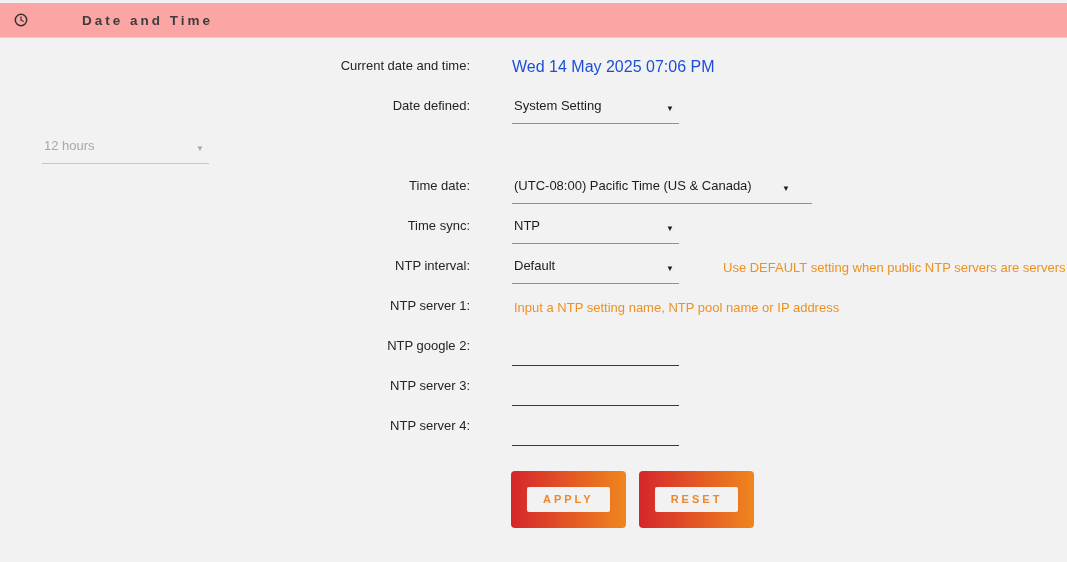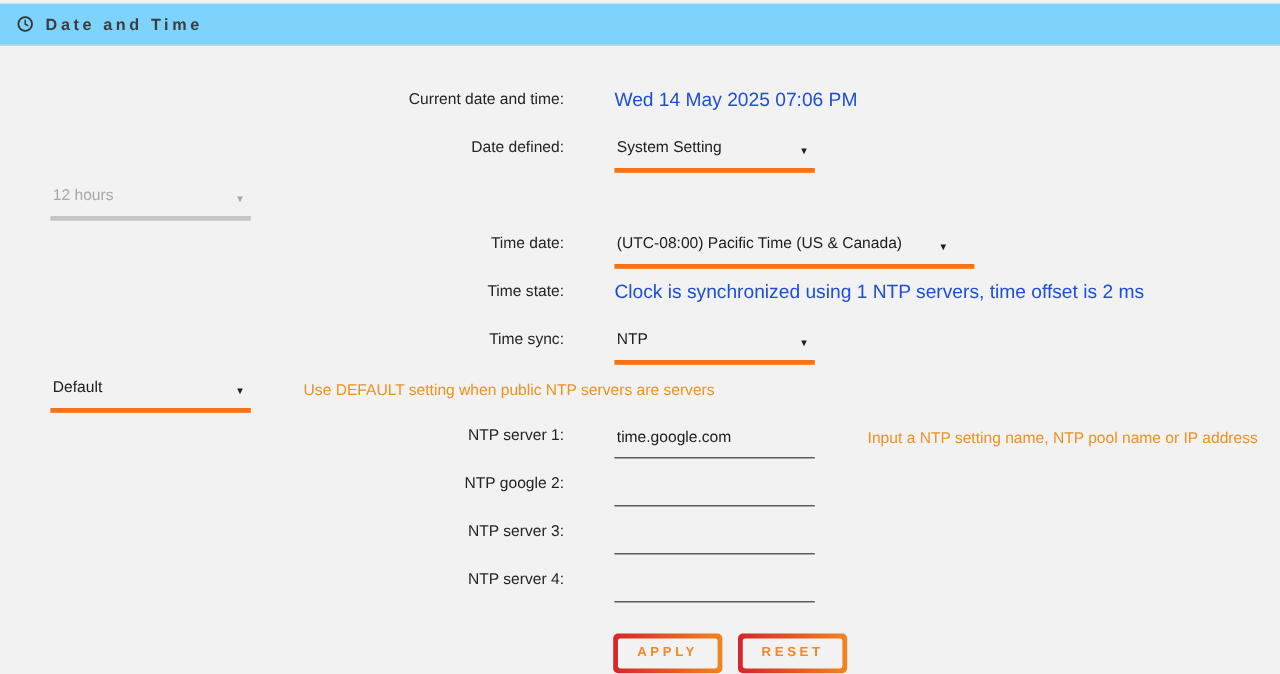--- a/index.html
+++ b/index.html
@@ -7,56 +7,57 @@
   body {
     background:#f2f2f2;
     font-family:"Liberation Sans", sans-serif;
     color:#242424;
     overflow:hidden;
   }
   
   .header-bar {
     margin-top:3px;
     height:35px;
-    background:#7dd3fc;
+    background:#fca5a5;
     border-bottom:1px solid #d2d2d2;
     display:flex;
     align-items:center;
     padding-left:14px;
+    gap:44px;
   }
   .header-title {
     margin-left:10px;
     font-size:13.5px;
     font-weight:600;
     letter-spacing:3px;
     color:#3d3d3d;
   }
   .clock-icon { display:block; }
   
-  .form-area { margin-top:31px; }
+  .form-area { margin-top:14px; }
   .form-row { display:flex; height:40px; align-items:flex-start; }
   .field-label {
     width:470px;
     text-align:right;
     padding-top:6px;
     font-size:13px;
     color:#242424;
     white-space:nowrap;
   }
   .field-cell { margin-left:42px; padding-top:6px; white-space:nowrap; }
   .static-value { font-size:16px; color:#1d4ed8; }
   
   .select-control {
     position:relative;
     width:167px;
     padding:0 0 9px 2px;
     font-size:13px;
     line-height:16px;
     color:#1c1c1c;
-    border-bottom:4px solid #f97316;
+    border-bottom:1px solid #f97316;
     cursor:pointer;
   }
   .select-control.wide { width:300px; }
   .select-arrow {
     position:absolute;
     right:5px;
     top:3px;
     font-size:8px;
     color:#1c1c1c;
   }
@@ -89,21 +90,21 @@
   }
   
   .buttons-row {
     margin-left:511px;
     margin-top:19px;
     display:flex;
     gap:13px;
   }
   .grad-button {
     border:none;
-    padding:4px;
+    padding:16px;
     border-radius:4px;
     background:linear-gradient(90deg,#d5262b,#f0861f);
     cursor:pointer;
   }
   .grad-button .btn-inner {
     display:block;
     background:#f2f2f2;
     border-radius:2px;
     padding:6px 16px 7px 16px;
     font-family:"Liberation Sans", sans-serif;
@@ -155,52 +156,44 @@
   <div class="form-row">
     <div class="field-label">Time date:</div>
     <div class="field-cell">
       <div class="select-control wide">
         <span>(UTC-08:00) Pacific Time (US &amp; Canada)</span>
         <span class="select-arrow">▼</span>
       </div>
     </div>
   </div>
 
-  <div class="form-row">
-    <div class="field-label">Time state:</div>
-    <div class="field-cell">
-      <span class="static-value">Clock is synchronized using 1 NTP servers, time offset is 2 ms</span>
-    </div>
-  </div>
 
   <div class="form-row">
     <div class="field-label">Time sync:</div>
     <div class="field-cell">
       <div class="select-control">
         <span>NTP</span>
         <span class="select-arrow">▼</span>
       </div>
     </div>
   </div>
 
   <div class="form-row">
+    <div class="field-label">NTP interval:</div>
     <div class="field-cell">
       <div class="select-control">
         <span>Default</span>
         <span class="select-arrow">▼</span>
       </div>
     </div>
     <div class="hint-text">Use DEFAULT setting when public NTP servers are servers</div>
   </div>
 
   <div class="form-row">
     <div class="field-label">NTP server 1:</div>
-    <div class="field-cell">
-      <input type="text" class="text-input" value="time.google.com" style="">
-    </div>
     <div class="hint-text">Input a NTP setting name, NTP pool name or IP address</div>
   </div>
 
   <div class="form-row">
     <div class="field-label">NTP google 2:</div>
     <div class="field-cell">
       <input type="text" class="text-input" value="" style="">
     </div>
   </div>
 

